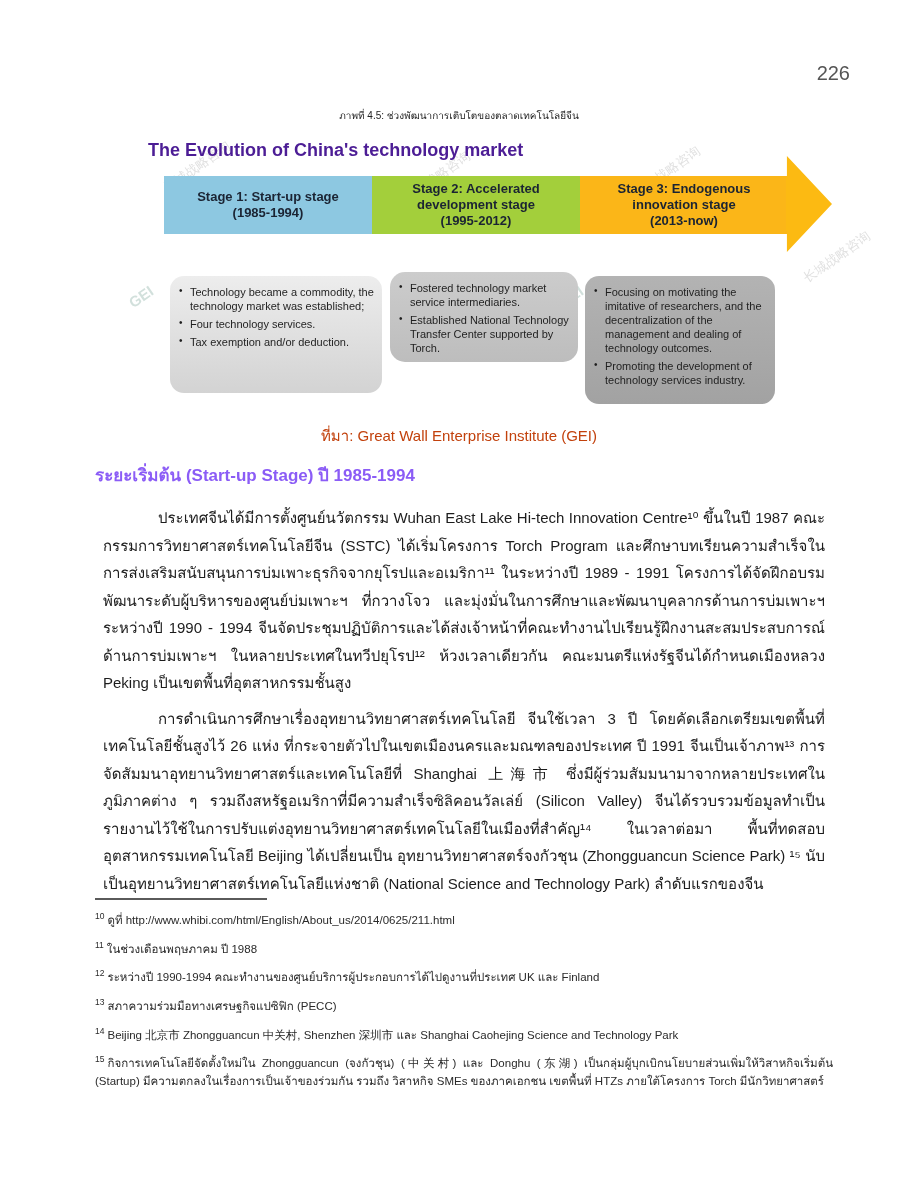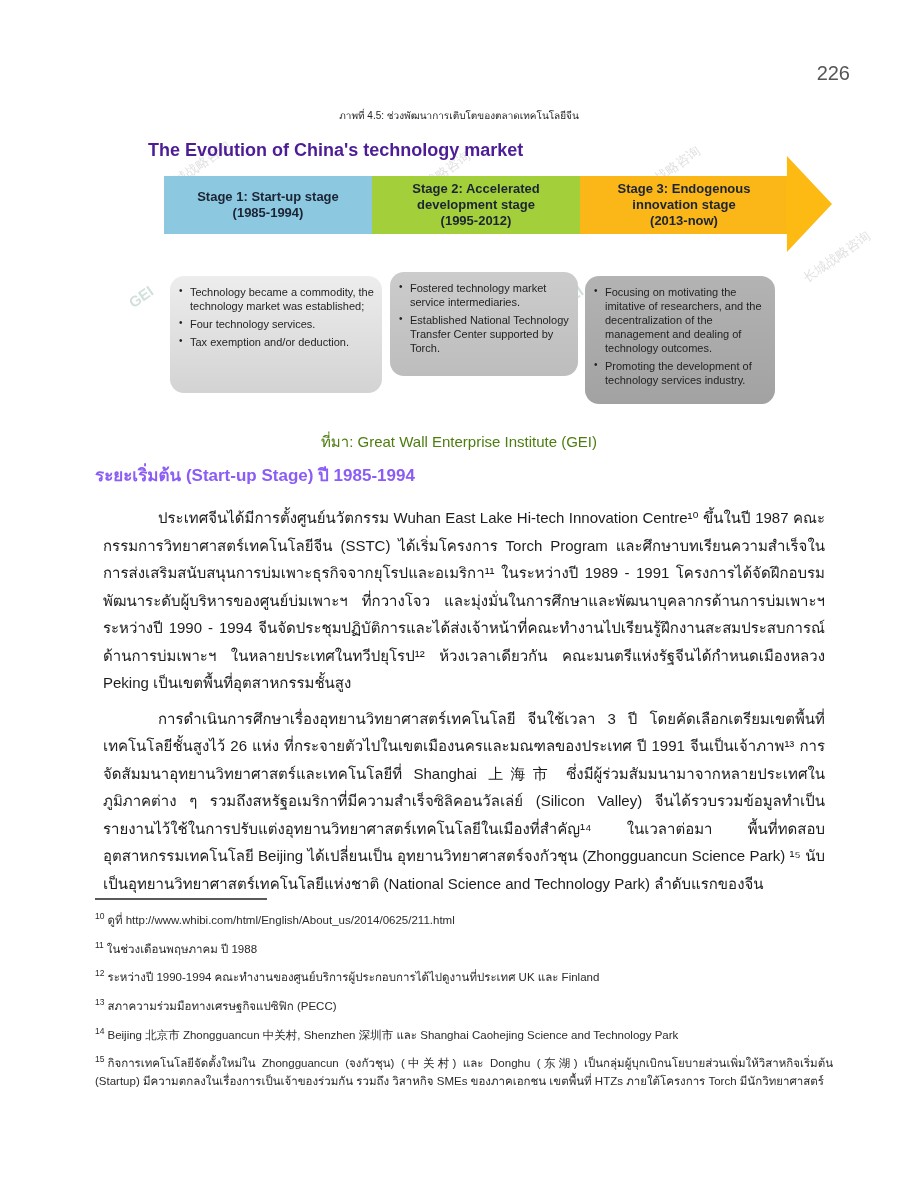--- a/index.html
+++ b/index.html
@@ -16,26 +16,26 @@
     font-weight:bold;font-size:13px;line-height:1.25;color:#1b2433;padding:2px 6px;box-sizing:border-box;}
   .stage .years{font-weight:bold;}
   .arrowhead{position:absolute;top:18px;left:638px;width:46px;height:96px;
     clip-path:polygon(0 22%,0 78%,2% 78%,2% 100%,100% 50%,2% 0,2% 22%);}
   .boxes{position:absolute;top:132px;left:0;width:690px;height:130px;}
   .gbox{position:absolute;border-radius:14px;box-sizing:border-box;padding:9px 6px 8px 2px;color:#1f1f1f;}
   .gbox ul{margin:0;padding:0 0 0 18px;list-style:none;}
   .gbox li{font-size:11px;line-height:1.28;margin-bottom:4px;position:relative;font-weight:500;}
   .gbox li::before{content:"•";position:absolute;left:-11px;top:0;font-size:10px;}
   .gbox1{left:22px;top:6px;width:212px;height:117px;background:linear-gradient(180deg,#ededed,#d3d3d3);}
-  .gbox2{left:242px;top:2px;width:188px;height:104px;background:linear-gradient(180deg,#cccccc,#bdbdbd);}
+  .gbox2{left:242px;top:2px;width:188px;height:90px;background:linear-gradient(180deg,#cccccc,#bdbdbd);border-radius:15px;}
   .gbox3{left:437px;top:-2px;width:190px;height:128px;background:linear-gradient(180deg,#b3b3b3,#a2a2a2);margin-top:8px;}
   .watermark{position:absolute;transform:rotate(-35deg);white-space:nowrap;pointer-events:none;font-size:13px;}
   .wm-gei{color:#7fa89c;opacity:.35;font-weight:bold;font-size:15px;}
   .wm-cn{color:#9a9a9a;opacity:.30;}
-  .fig-source{position:absolute;top:424px;left:0;width:100%;text-align:center;font-size:15px;color:#4d7c0f;margin-top:6px;}
+  .fig-source{position:absolute;top:424px;left:0;width:100%;text-align:center;font-size:15px;color:#c2410c;}
   .section-heading{position:absolute;top:461px;left:95px;font-size:17px;font-weight:bold;color:#8b5cf6;}
   .body-text{position:absolute;top:496px;left:95px;width:738px;font-size:15px;line-height:27.5px;
     text-align:justify;color:#1c1c1c;}
   .body-text p{margin:8px;text-indent:55px;}
   .footnotes{position:absolute;top:898px;left:95px;width:738px;}
   .fn-rule{width:172px;height:0;border-top:2px solid #5a5a5a;margin-bottom:10px;}
   .fn{font-size:11.5px;line-height:1.55;color:#2a2a2a;margin-bottom:9px;text-align:justify;}
   .fn sup{font-size:8.5px;vertical-align:super;margin-right:3px;}
 </style>
 </head>

